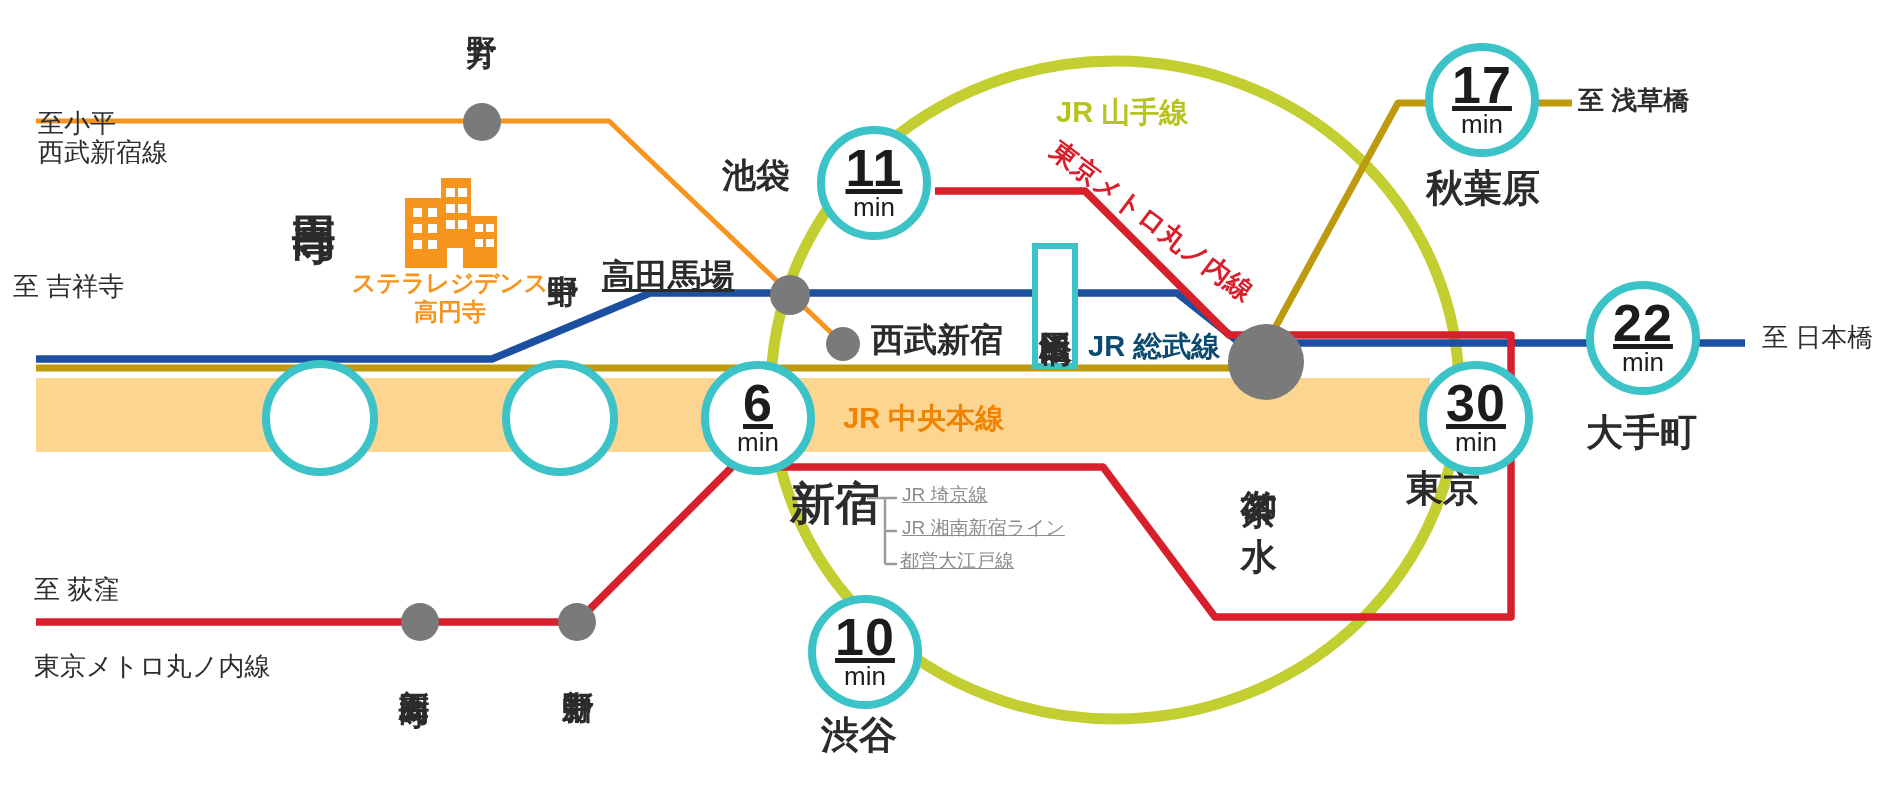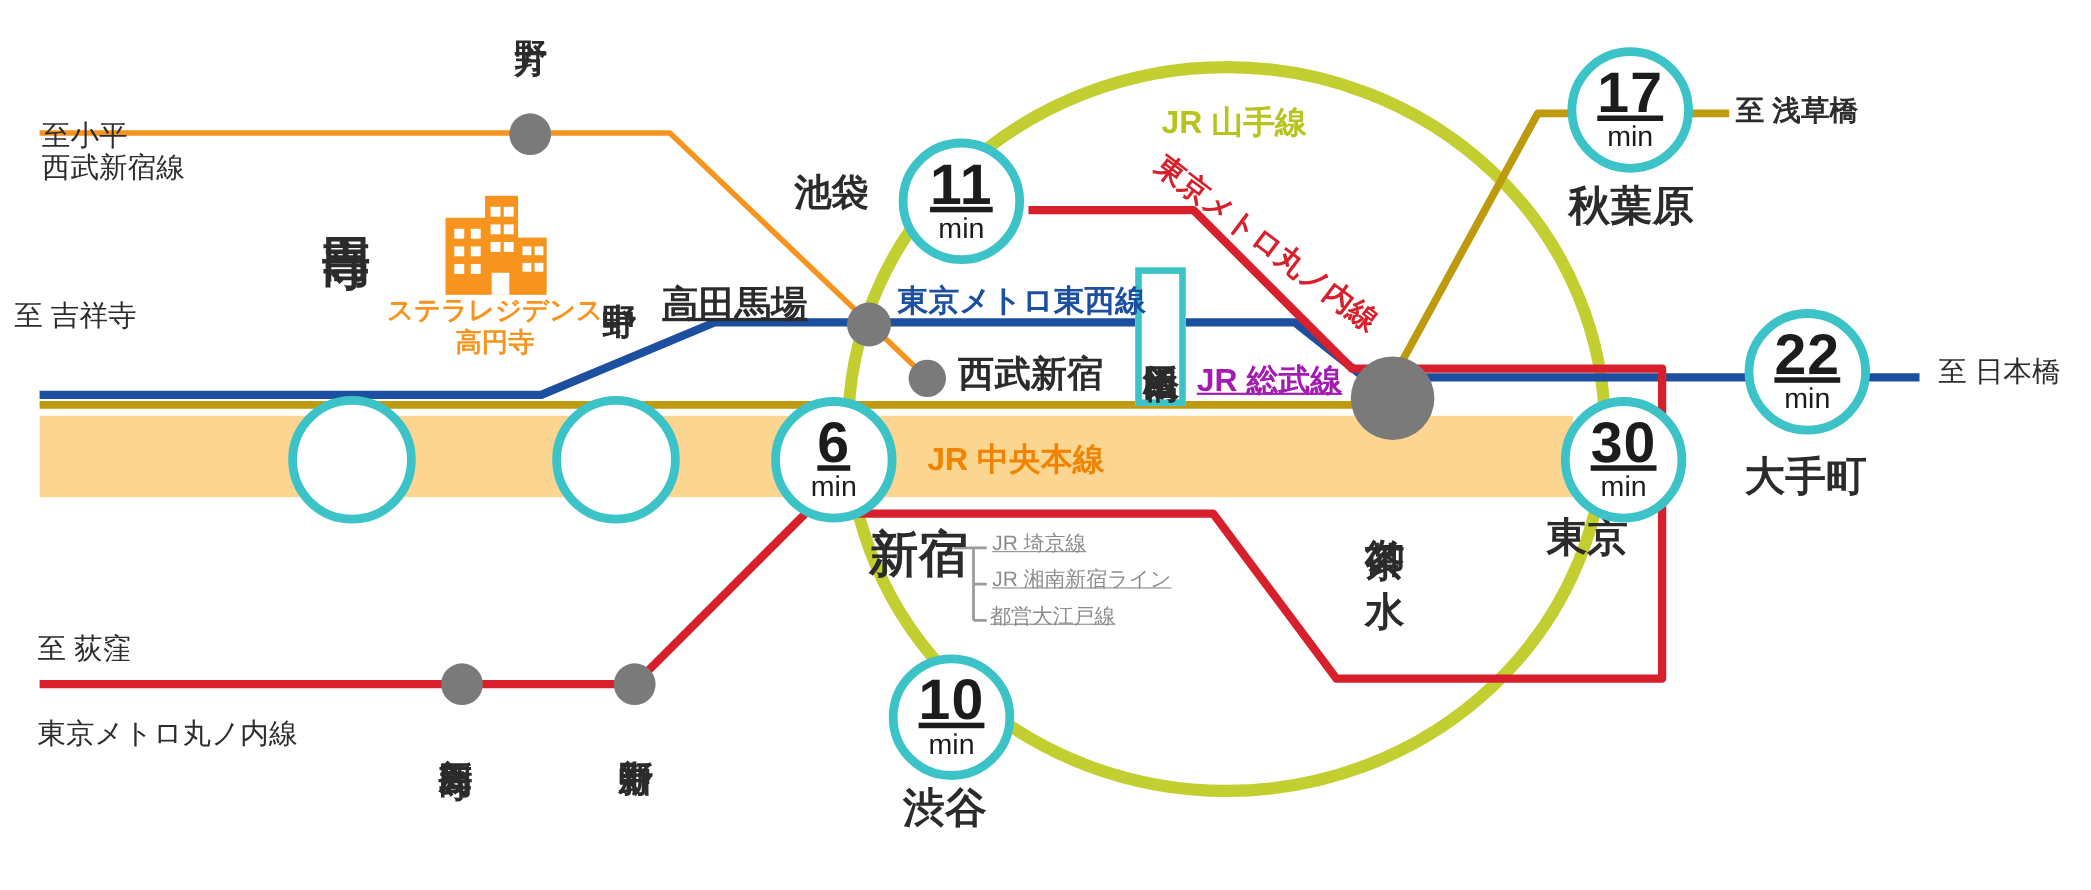--- a/index.html
+++ b/index.html
@@ -7,21 +7,21 @@
     position:relative;width:1901px;height:809px;background:#ffffff;overflow:hidden;
     font-family:"Liberation Sans", sans-serif;color:#2d2d2d;
   }
   .stage svg.base{position:absolute;left:0;top:0;}
   .lbl{position:absolute;white-space:nowrap;line-height:1.05;}
   .dest{font-size:26px;font-weight:400;color:#2d2d2d;}
   .sta{font-weight:700;color:#2b2b2b;}
   .vert{writing-mode:vertical-rl;text-orientation:upright;letter-spacing:2px;}
   .linelbl{font-weight:700;font-size:28px;}
   .blue{color:#1c4f9f;}
-  .gold{color:#a21caf;text-decoration:underline;}
+  .gold{color:#0c4a6e;}
   .green{color:#b8c41d;}
   .orange{color:#f08300;}
   .red{color:#d7202b;}
   .graytxt{color:#8c8c8c;font-size:19px;font-weight:400;text-decoration:underline;}
   .mincircle{
     position:absolute;width:114px;height:114px;box-sizing:border-box;
     border:8px solid #3bc3c8;border-radius:50%;background:#fff;
     display:flex;flex-direction:column;align-items:center;justify-content:center;
   }
   .mincircle .num{font-size:52px;font-weight:600;line-height:.85;color:#1c1c1c;letter-spacing:1px;text-decoration:underline;}
@@ -109,21 +109,20 @@
   <div class="lbl sta vert" style="left:561px;top:664px;font-size:32px;">新中野</div>
   <div class="lbl sta vert" style="left:1240px;top:461px;font-size:36px;">御茶ノ水</div>
   <div class="lbl sta" style="left:1361px;top:470px;font-size:37px;margin-left:45px;">東京</div>
   <div class="lbl sta" style="left:1586px;top:414px;font-size:37px;">大手町</div>
   <div class="lbl sta" style="left:1426px;top:169px;font-size:38px;">秋葉原</div>
 
   <div class="stabox" style="left:1032px;top:243px;width:46px;height:126px;">
     <span class="vert" style="font-size:33px;font-weight:700;color:#2b2b2b;letter-spacing:1px;">飯田橋</span>
   </div>
 
-  <div class="lbl linelbl blue" style="left:816px;top:259px;">東京メトロ東西線</div>
   <div class="lbl linelbl gold" style="left:1088px;top:331px;font-size:29px;">JR 総武線</div>
   <div class="lbl linelbl green" style="left:1056px;top:97px;font-size:29px;">JR 山手線</div>
   <div class="lbl linelbl orange" style="left:843px;top:403px;font-size:29px;">JR 中央本線</div>
   <div class="lbl linelbl red" style="left:1062px;top:136px;font-size:27px;transform:rotate(37deg);transform-origin:0 0;">東京メトロ丸ノ内線</div>
 
   <div class="lbl graytxt" style="left:902px;top:485px;">JR 埼京線</div>
   <div class="lbl graytxt" style="left:902px;top:518px;">JR 湘南新宿ライン</div>
   <div class="lbl graytxt" style="left:900px;top:551px;">都営大江戸線</div>
 
   <div class="resname" style="left:350px;top:269px;width:200px;">

